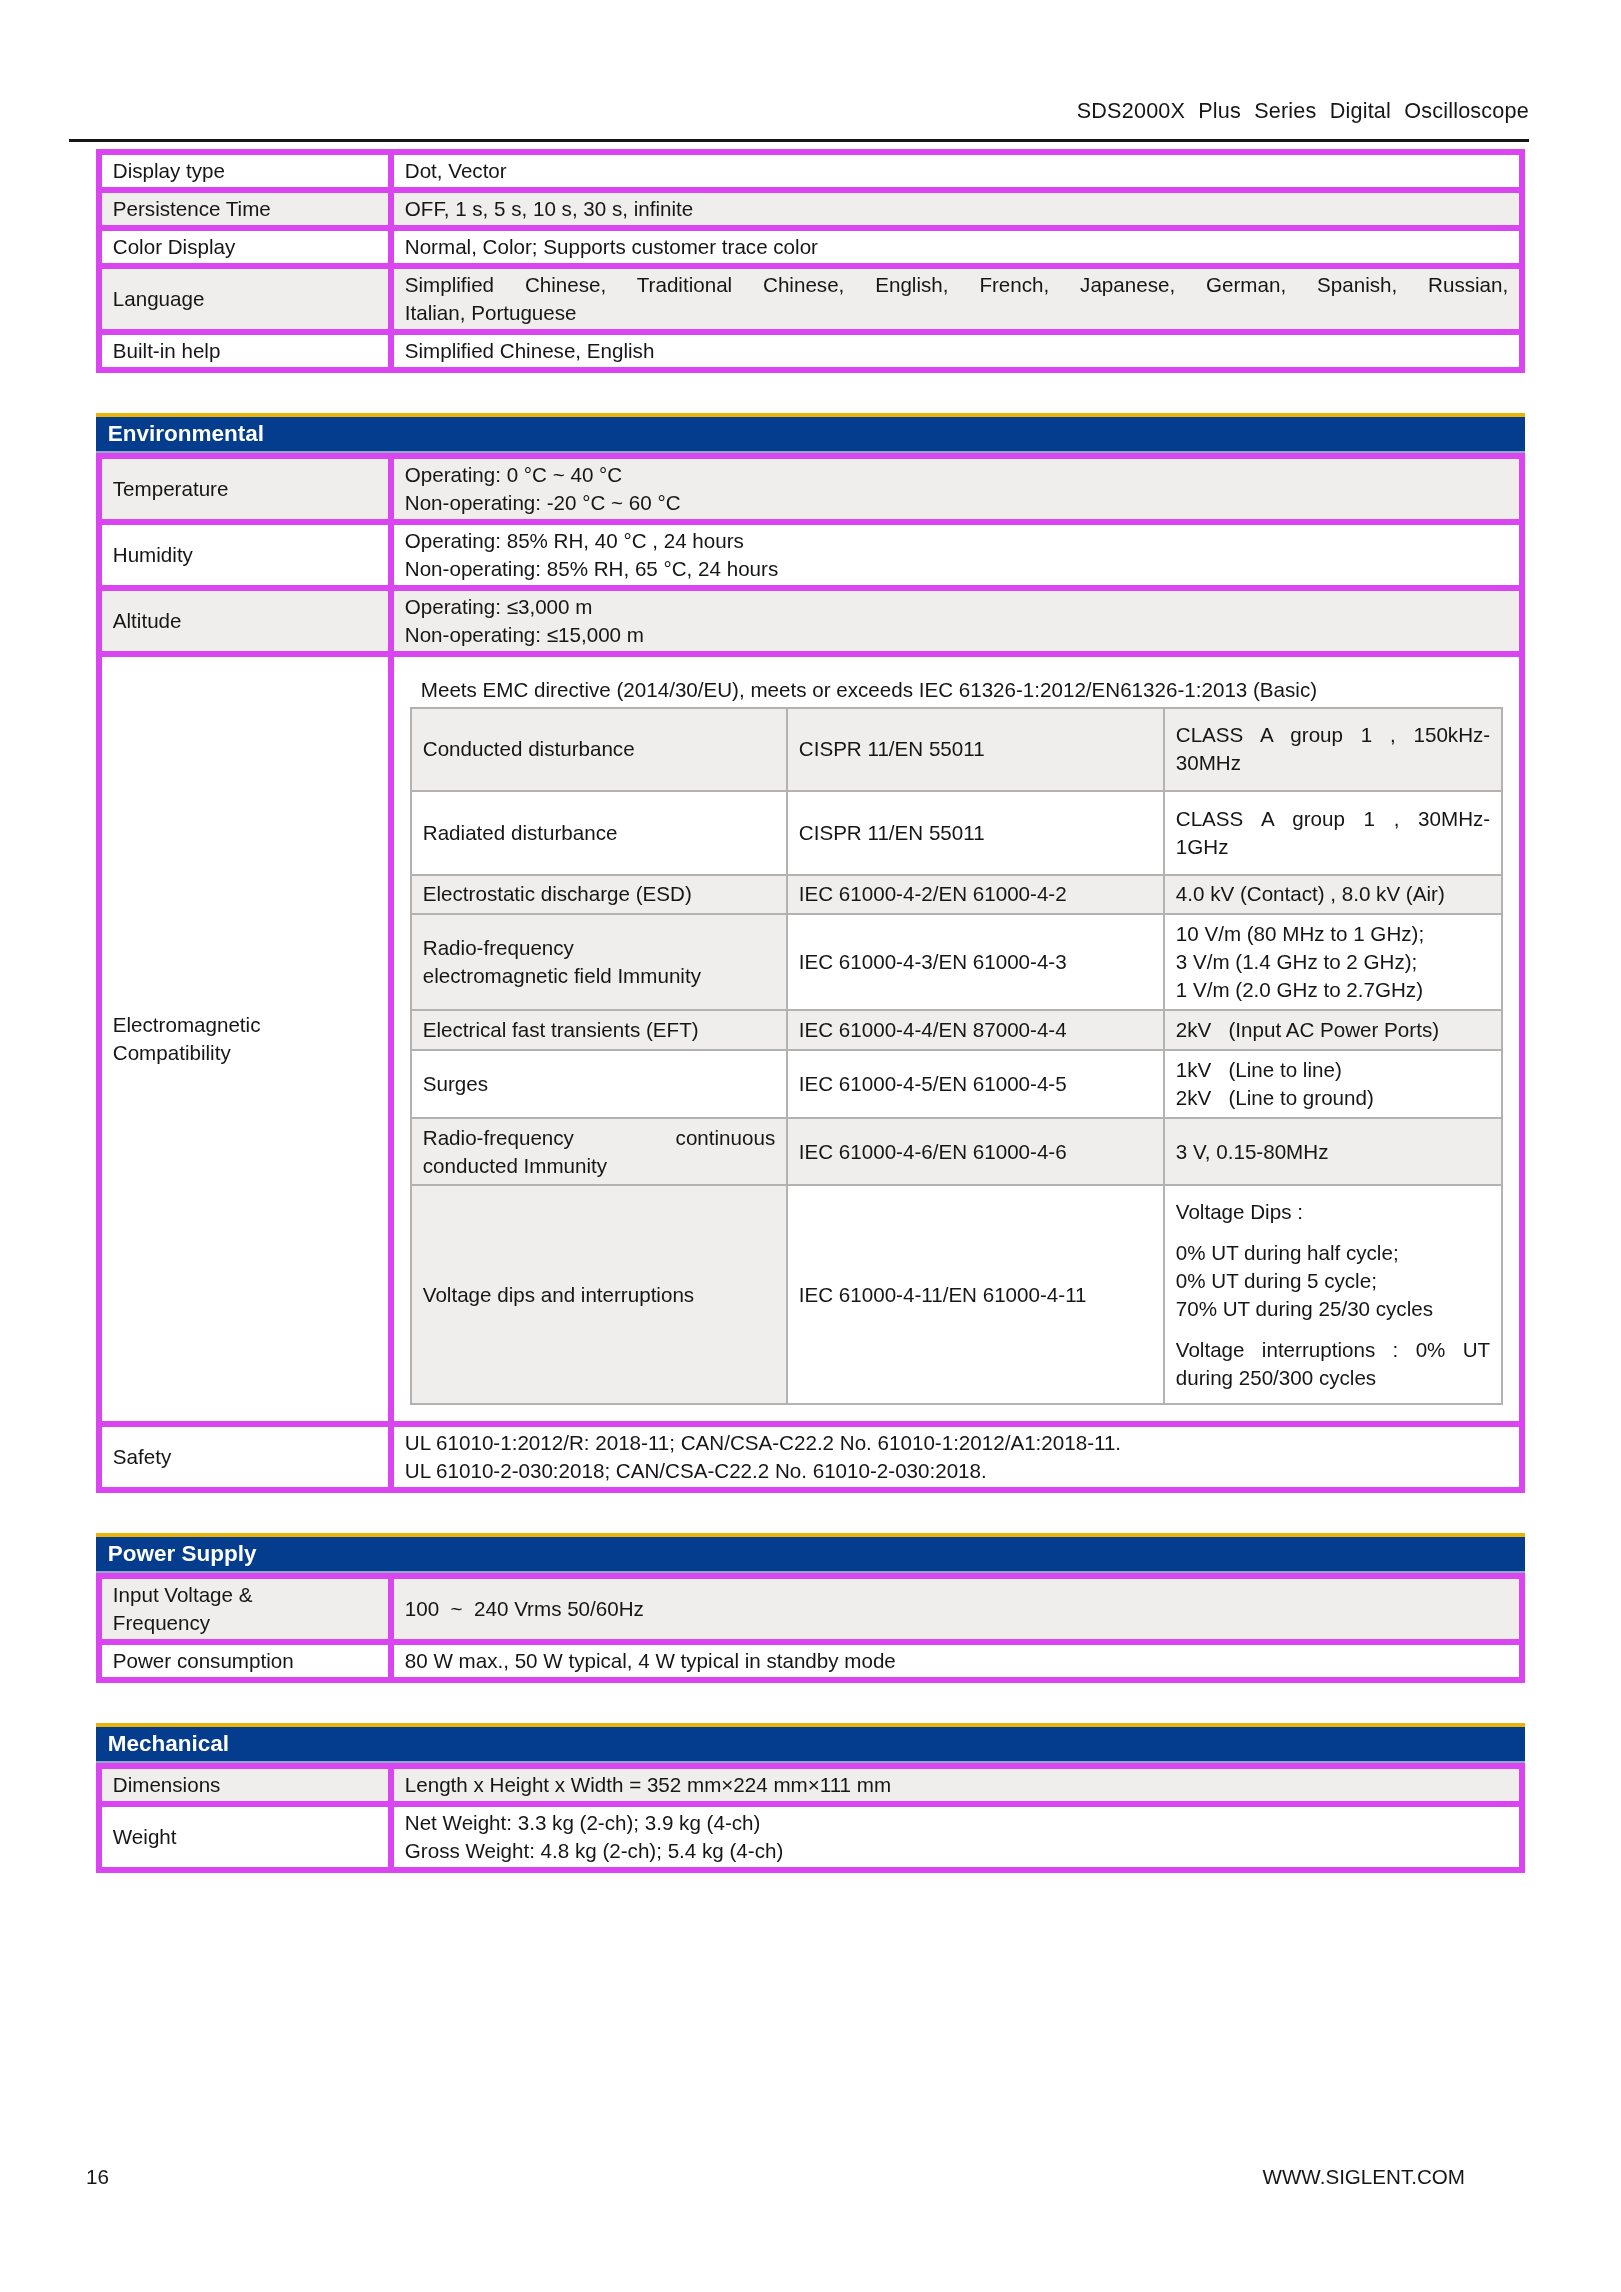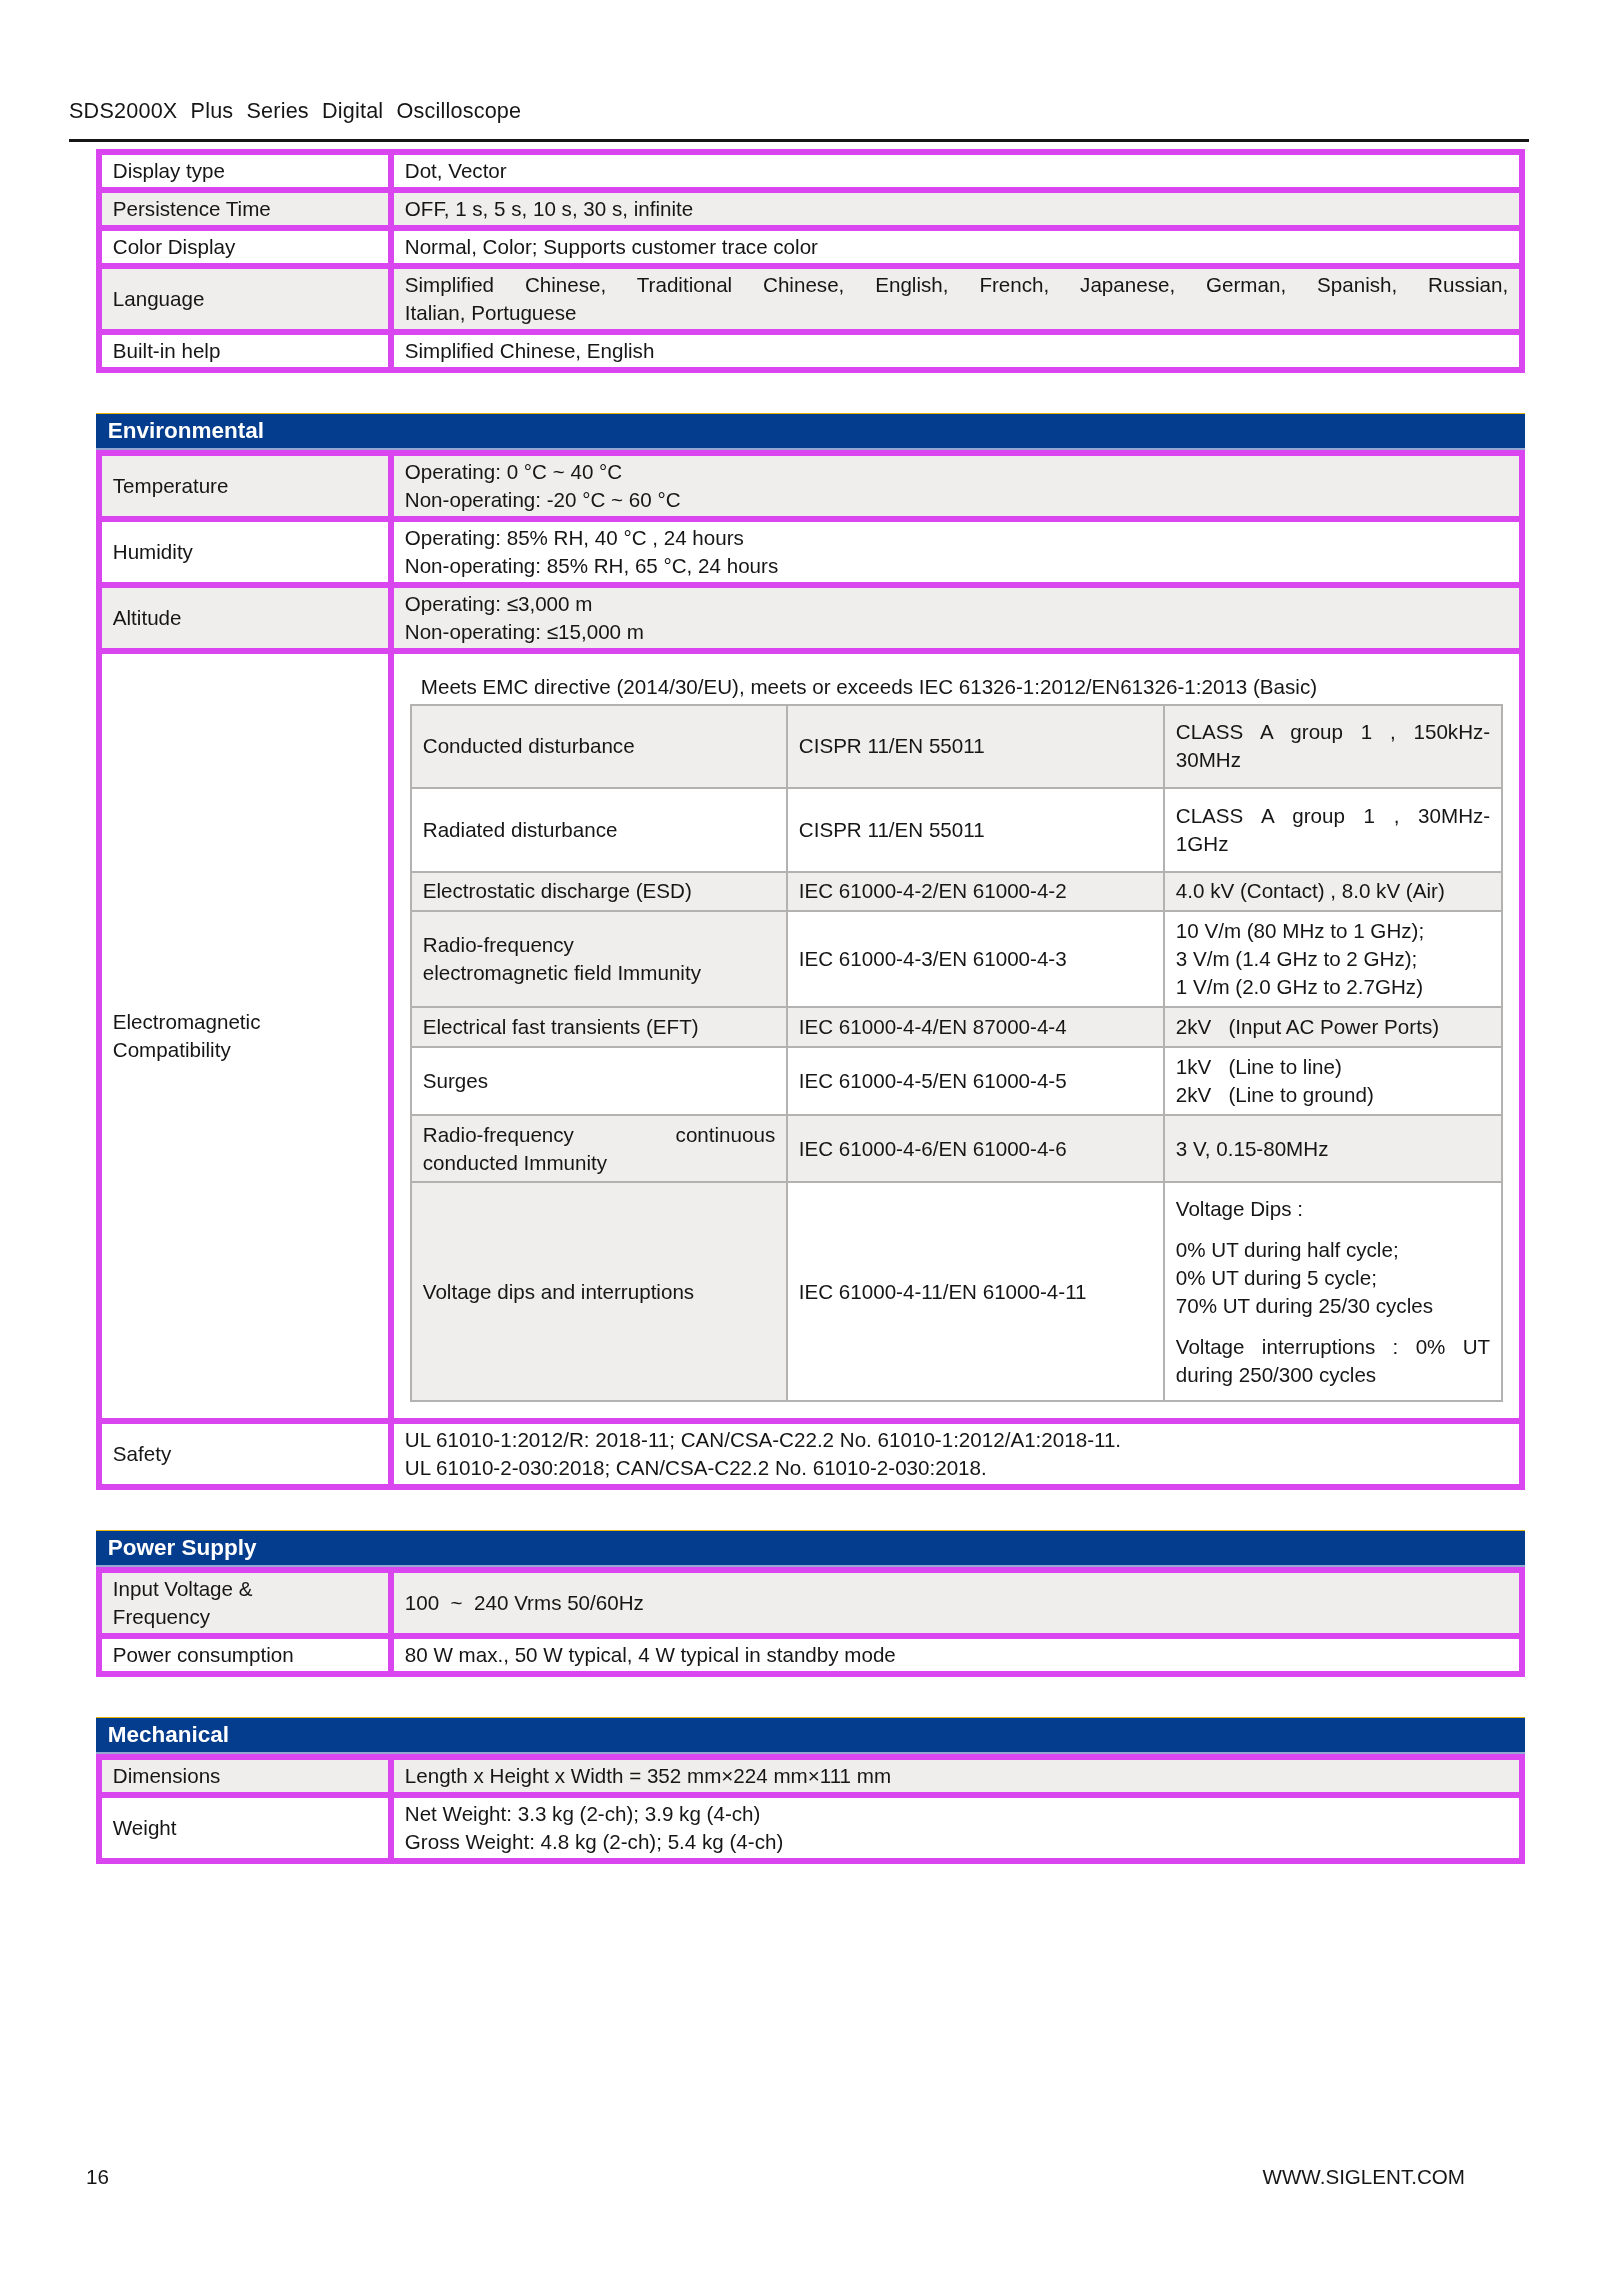--- a/index.html
+++ b/index.html
@@ -4,38 +4,38 @@
 <style>
   html,body{margin:0;padding:0;}
   body{
     width:1621px;height:2293px;position:relative;background:#ffffff;
     font-family:"Liberation Sans","DejaVu Sans",sans-serif;
     font-size:20.6px;color:#161616;
   }
   
   .doc-header{
     position:absolute;top:98px;left:69px;width:1460px;
-    border-bottom:3.9px solid #161616;padding-bottom:15px;
+    text-align:right;border-bottom:3.9px solid #161616;padding-bottom:15px;
   }
   .doc-title{font-size:21.6px;word-spacing:6.9px;letter-spacing:0.2px;}
 
   
   .content{position:absolute;top:149px;left:96px;width:1429px;}
 
   table.spec{width:100%;border-collapse:collapse;table-layout:fixed;}
   table.spec td{
     border:6px solid #d946ef;padding:2px 10.8px;vertical-align:middle;line-height:28px;
     overflow:hidden;
   }
   .shade{background:#efeeec;}
   .sect{margin-top:40px;}
   .bar{
     background:#043c8e;color:#ffffff;font-weight:bold;font-size:22.5px;
     height:34px;line-height:34px;padding-left:11.8px;
-    border-top:1px solid #eab308;border-bottom:2.9px solid #94a7d0;
+    border-top:4px solid #eab308;border-bottom:2.9px solid #94a7d0;
   }
   .pad2 td{padding-top:4.9px;padding-bottom:4.9px;}
 
   
   td.emc-cell{padding:16px !important;vertical-align:top;}
   .meets{padding:2.9px 10.8px;line-height:28px;}
   table.emc{width:100%;border-collapse:collapse;table-layout:fixed;}
   table.emc td{
     border:2px solid #b3b2b0;padding:5.9px 10.8px;line-height:28px;vertical-align:middle;
     overflow:hidden;

